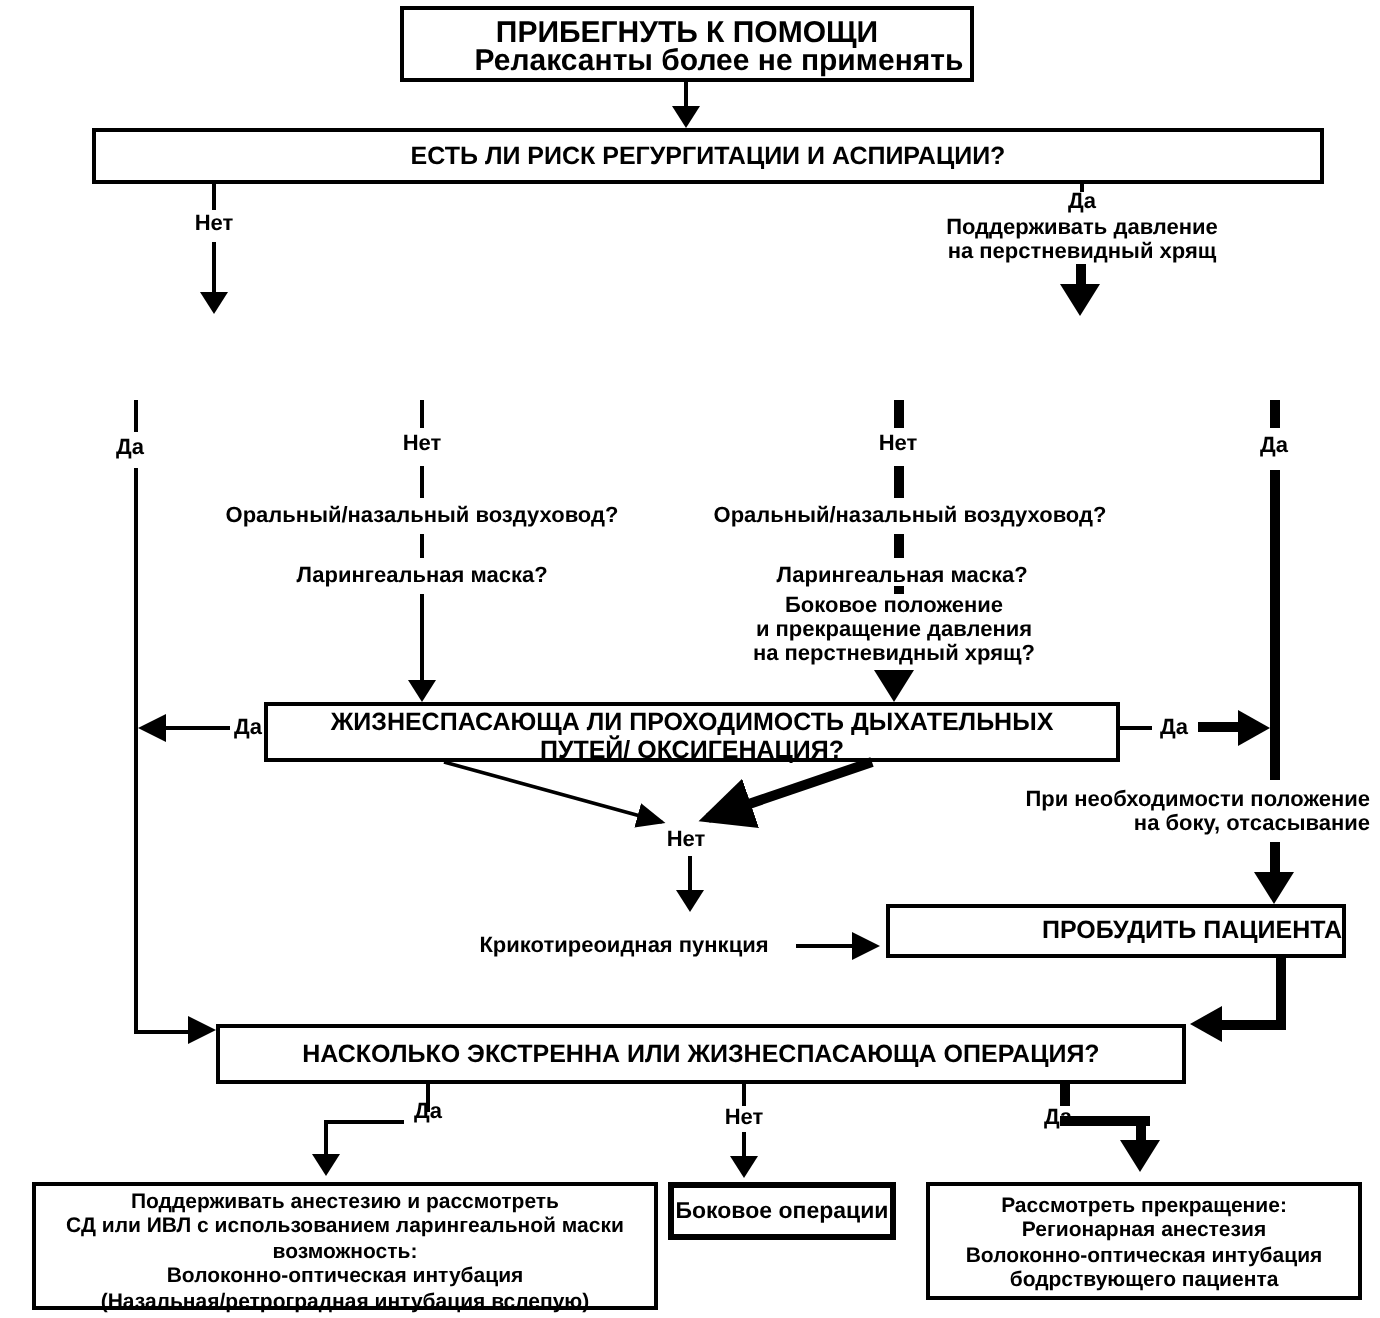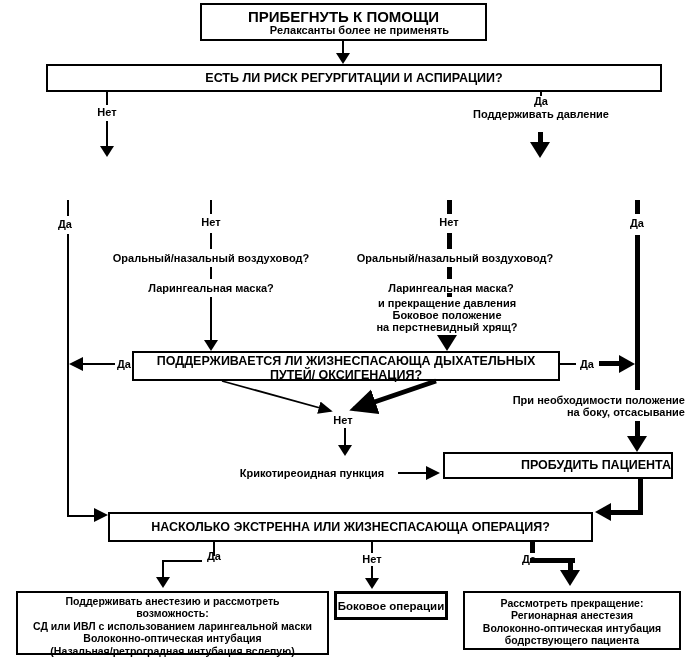--- a/index.html
+++ b/index.html
@@ -25,38 +25,39 @@
   .ann{position:absolute;font-weight:bold;font-size:11px;line-height:12px;text-align:center;}
   svg.diag{position:absolute;left:0;top:0;pointer-events:none;}
 </style>
 </head>
 <body>
 
 <div id="canvas">
 
   <div class="box" style="left:200px;top:3px;width:287px;height:38px;padding-top:4px;">
     <div style="font-size:15px;line-height:15px;">ПРИБЕГНУТЬ К ПОМОЩИ</div>
-    <div style="font-size:11px;line-height:13px;padding-left:32px;">Релаксанты более не применять</div>
+    <div style="font-size:15px;line-height:13px;padding-left:32px;">Релаксанты более не применять</div>
   </div>
   <div class="vl" style="left:342px;top:41px;height:13px;"></div>
   <div class="ad" style="left:336px;top:53px;"></div>
 
   <div class="box" style="left:46px;top:64px;width:616px;height:28px;font-size:12.5px;line-height:24px;">
     <span>ЕСТЬ ЛИ РИСК РЕГУРГИТАЦИИ И АСПИРАЦИИ?</span>
   </div>
 
   <div class="vl" style="left:106px;top:92px;height:13px;"></div>
   <div class="lbl" style="left:94px;top:107px;width:26px;">Нет</div>
   <div class="vl" style="left:106px;top:121px;height:25px;"></div>
   <div class="ad" style="left:100px;top:146px;"></div>
 
   <div class="vl" style="left:540px;top:92px;height:4px;"></div>
   <div class="lbl" style="left:530px;top:96px;width:22px;">Да</div>
   <div class="ann" style="left:441px;top:108px;width:200px;">
     <div>Поддерживать давление</div>
+    <div>на перстневидный хрящ</div>
   </div>
   <div class="vl tk" style="left:538px;top:132px;height:11px;"></div>
   <div class="ad tk" style="left:530px;top:142px;"></div>
 
 
   <div class="vl" style="left:67px;top:200px;height:16px;"></div>
   <div class="lbl" style="left:53px;top:219px;width:24px;">Да</div>
   <div class="vl" style="left:67px;top:234px;height:283px;"></div>
   <div class="hl" style="left:67px;top:515px;width:27px;"></div>
   <div class="ar" style="left:94px;top:508px;"></div>
@@ -71,38 +72,38 @@
   <div class="ad" style="left:204px;top:340px;"></div>
 
   <div class="vl tk" style="left:447px;top:200px;height:14px;"></div>
   <div class="lbl" style="left:434px;top:217px;width:30px;">Нет</div>
   <div class="vl tk" style="left:447px;top:233px;height:16px;"></div>
   <div class="ann" style="left:340px;top:252px;width:230px;">Оральный/назальный воздуховод?</div>
   <div class="vl tk" style="left:447px;top:267px;height:12px;"></div>
   <div class="ann" style="left:376px;top:282px;width:150px;">Ларингеальная маска?</div>
   <div class="vl tk" style="left:447px;top:293px;height:4px;"></div>
   <div class="ann" style="left:347px;top:297px;width:200px;">
+    <div>Боковое положение</div>
     <div>и прекращение давления</div>
-    <div>Боковое положение</div>
     <div>на перстневидный хрящ?</div>
   </div>
   <div class="ad tk" style="left:437px;top:335px;"></div>
 
   <div class="vl tk" style="left:635px;top:200px;height:14px;"></div>
   <div class="lbl" style="left:626px;top:218px;width:22px;">Да</div>
   <div class="vl tk" style="left:635px;top:235px;height:155px;"></div>
   <div class="ann" style="left:480px;top:394px;width:205px;text-align:right;">
     <div>При необходимости положение</div>
     <div>на боку, отсасывание</div>
   </div>
   <div class="vl tk" style="left:635px;top:421px;height:16px;"></div>
   <div class="ad tk" style="left:627px;top:436px;"></div>
 
   <div class="box" style="left:132px;top:351px;width:428px;height:30px;font-size:12.5px;line-height:13.5px;padding-top:2px;">
-    <div>ПОДДЕРЖИВАЕТСЯ ЛИ ЖИЗНЕСПАСАЮЩА ДЫХАТЕЛЬНЫХ</div>
+    <div>ЖИЗНЕСПАСАЮЩА ЛИ ПРОХОДИМОСТЬ ДЫХАТЕЛЬНЫХ</div>
     <div>ПУТЕЙ/  ОКСИГЕНАЦИЯ?</div>
   </div>
 
   <div class="al" style="left:69px;top:357px;"></div>
   <div class="hl" style="left:82px;top:363px;width:33px;"></div>
   <div class="lbl" style="left:114px;top:359px;width:20px;">Да</div>
 
   <div class="hl" style="left:560px;top:363px;width:16px;"></div>
   <div class="lbl" style="left:577px;top:359px;width:20px;">Да</div>
   <div class="hl tk" style="left:599px;top:361px;width:21px;"></div>
@@ -151,22 +152,22 @@
   <div class="ad" style="left:365px;top:578px;"></div>
 
   <div class="vl tk" style="left:530px;top:542px;height:11px;"></div>
   <div class="lbl" style="left:518px;top:554px;width:22px;">Да</div>
   <div class="hl tk" style="left:530px;top:558px;width:45px;"></div>
   <div class="vl tk" style="left:568px;top:558px;height:13px;"></div>
   <div class="ad tk" style="left:560px;top:570px;"></div>
 
   <div class="box" style="left:16px;top:591px;width:313px;height:64px;font-size:10.5px;line-height:12.4px;padding-top:2px;">
     <div>Поддерживать анестезию и рассмотреть</div>
+    <div>СД или ИВЛ с использованием ларингеальной маски</div>
     <div>возможность:</div>
-    <div>СД или ИВЛ с использованием ларингеальной маски</div>
     <div>Волоконно-оптическая интубация</div>
     <div>(Назальная/ретроградная интубация вслепую)</div>
   </div>
 
   <div class="box" style="left:334px;top:591px;width:114px;height:29px;font-size:11.5px;line-height:25px;border-width:3px;">
     <span>Боковое операции</span>
   </div>
 
   <div class="box" style="left:463px;top:591px;width:218px;height:59px;font-size:10.5px;line-height:12.4px;padding-top:4px;">
     <div>Рассмотреть прекращение:</div>

